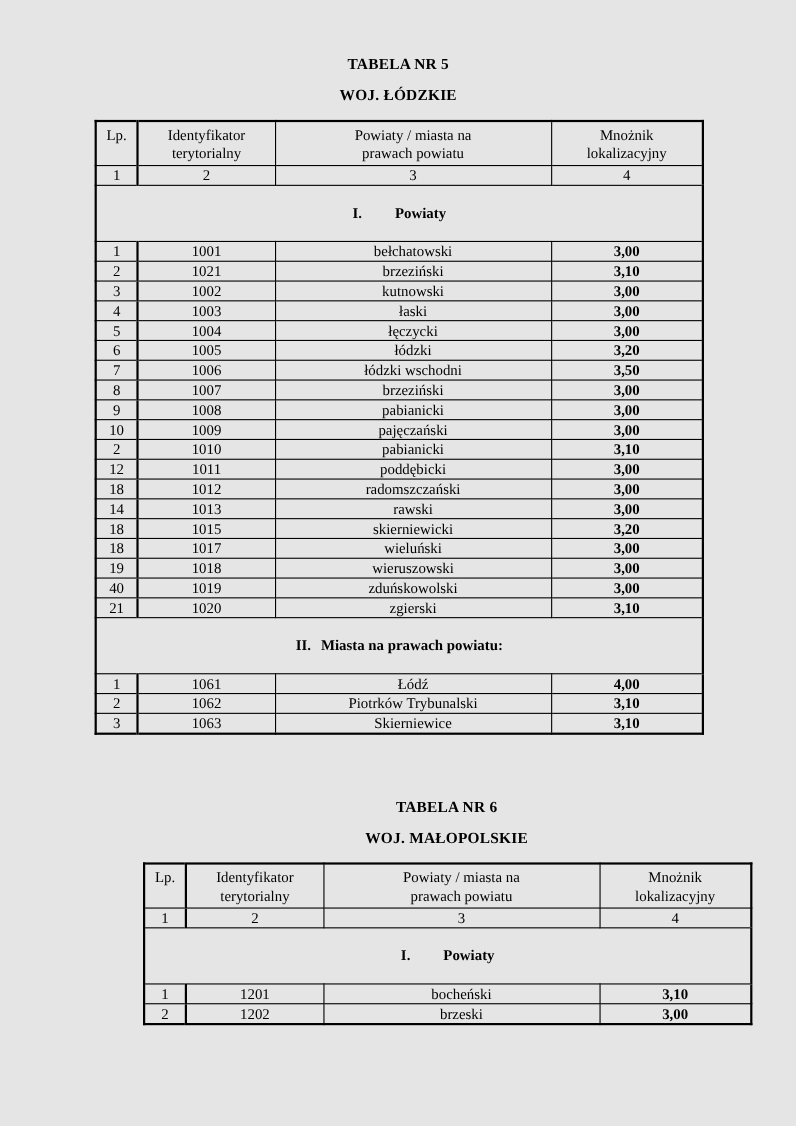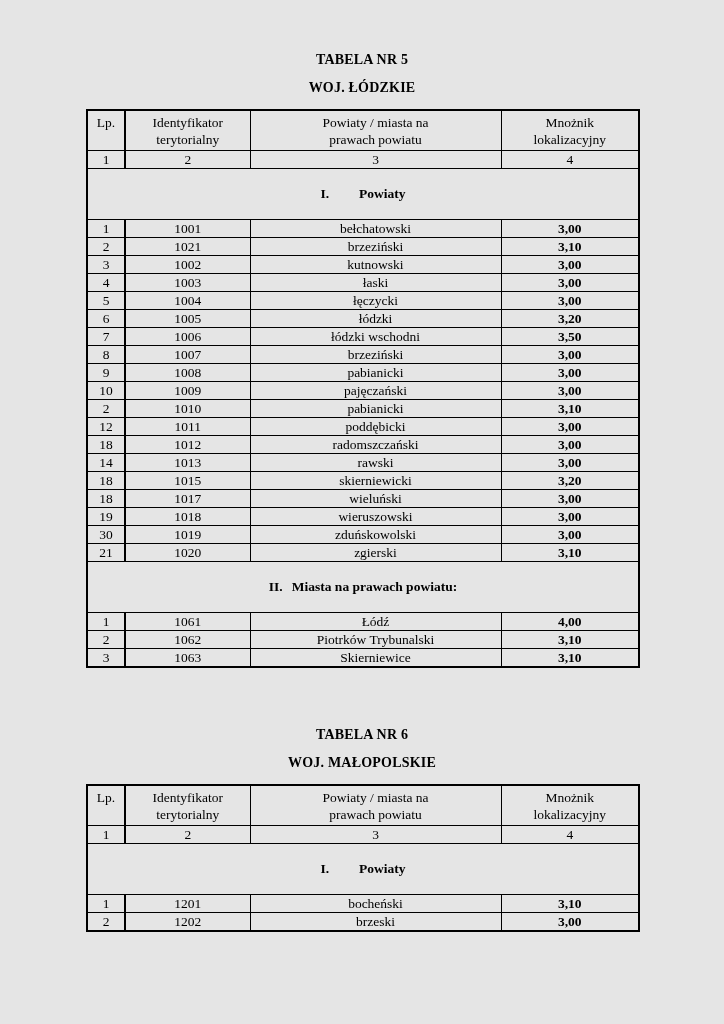--- a/index.html
+++ b/index.html
@@ -8,21 +8,21 @@
     width: 724px;
     height: 1024px;
     background: #e5e5e5;
     color: #000000;
     font-family: "Liberation Serif", "DejaVu Serif", serif;
     box-sizing: border-box;
     padding: 53px 86px 0 86px;
     overflow: hidden;
   }
   .table-block { width: 552px; }
-  .table-block.second { margin-top: 60px; }
+  .table-block.second { margin-top: 60px; margin-left: 44px; }
   .tbl-title, .tbl-subtitle {
     text-align: center;
     font-size: 14px;
     font-weight: bold;
     line-height: 14px;
     margin: 0 0 14px 0;
     letter-spacing: 0.2px;
   }
   table.powiat-table {
     border-collapse: collapse;
@@ -189,21 +189,21 @@
             <td class="c-name">wieluński</td>
             <td class="c-mult">3,00</td>
           </tr>
           <tr class="data-row">
             <td class="c-lp">19</td>
             <td class="c-id">1018</td>
             <td class="c-name">wieruszowski</td>
             <td class="c-mult">3,00</td>
           </tr>
           <tr class="data-row">
-            <td class="c-lp">30</td>
+            <td class="c-lp">40</td>
             <td class="c-id">1019</td>
             <td class="c-name">zduńskowolski</td>
             <td class="c-mult">3,00</td>
           </tr>
           <tr class="data-row">
             <td class="c-lp">21</td>
             <td class="c-id">1020</td>
             <td class="c-name">zgierski</td>
             <td class="c-mult">3,10</td>
           </tr>

